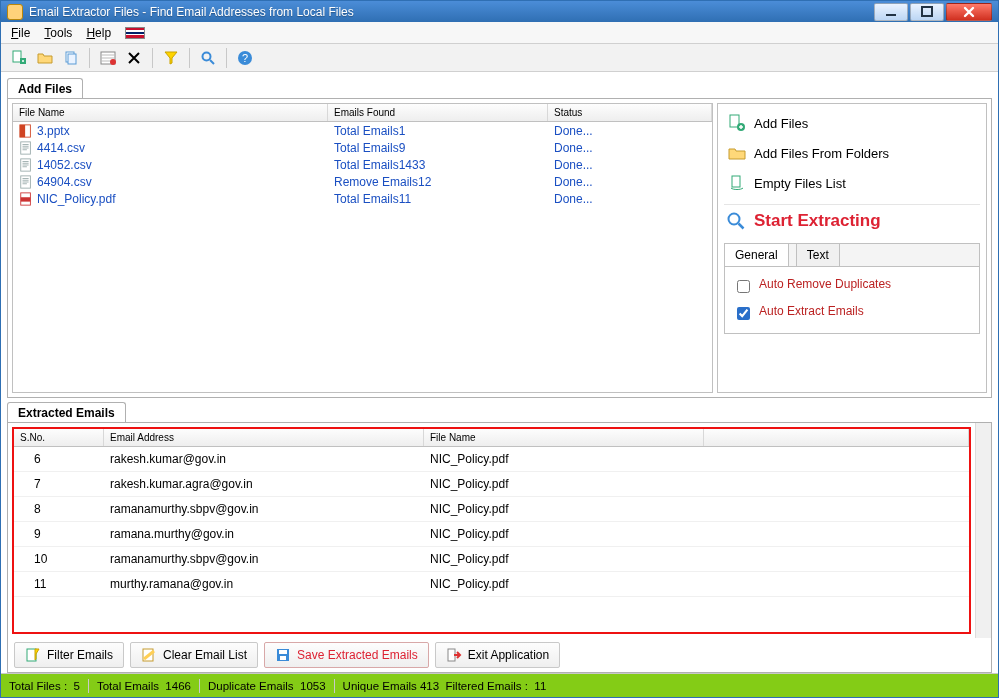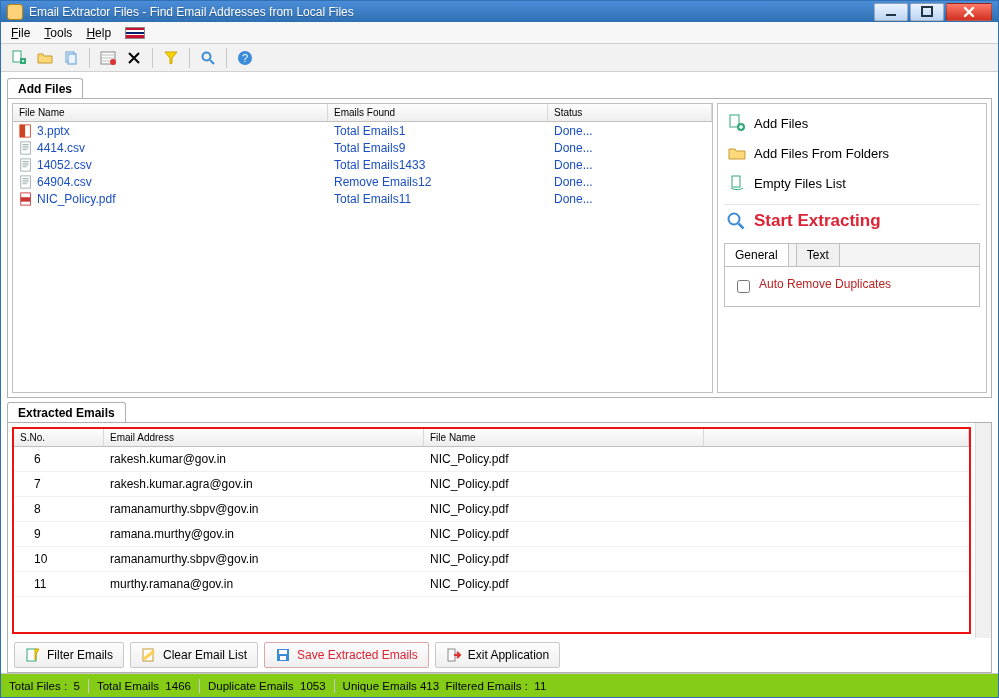--- a/index.html
+++ b/index.html
@@ -272,20 +272,24 @@
           </div>
           <div class="subtabs">
             <div class="subtabs-head">
               <div class="subtab">General</div>
               <div class="subtab inactive">Text</div>
             </div>
             <label class="check-row">
               <input type="checkbox" style="">
               <span>Auto Remove Duplicates</span>
             </label>
+            <label class="check-row">
+              <input type="checkbox" checked="" style="">
+              <span>Auto Extract Emails</span>
+            </label>
           </div>
         </div>
       </div>
     </div>
 
     <div class="lower-wrap">
       <div class="tab-head">
           <div class="tab">Extracted Emails</div>
         </div>
       <div class="panel" style="flex:1;display:flex;flex-direction:column;min-height:0">

